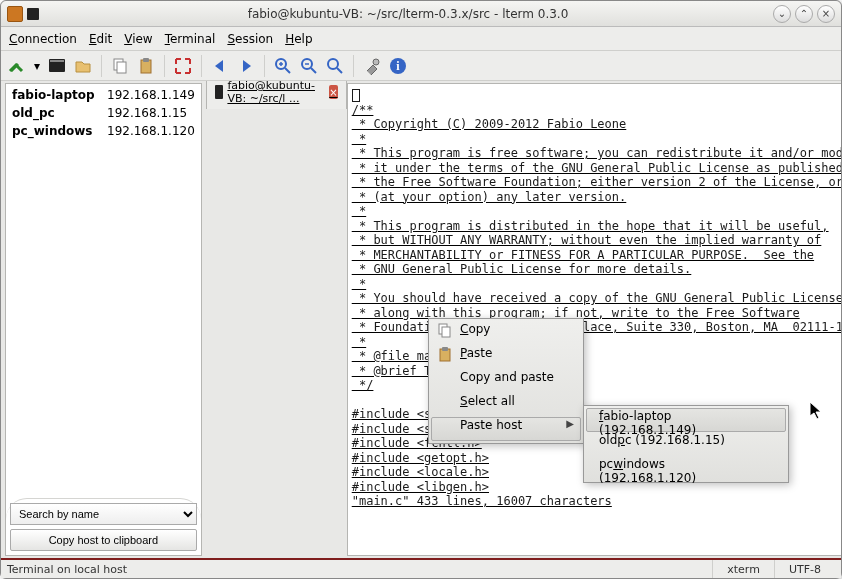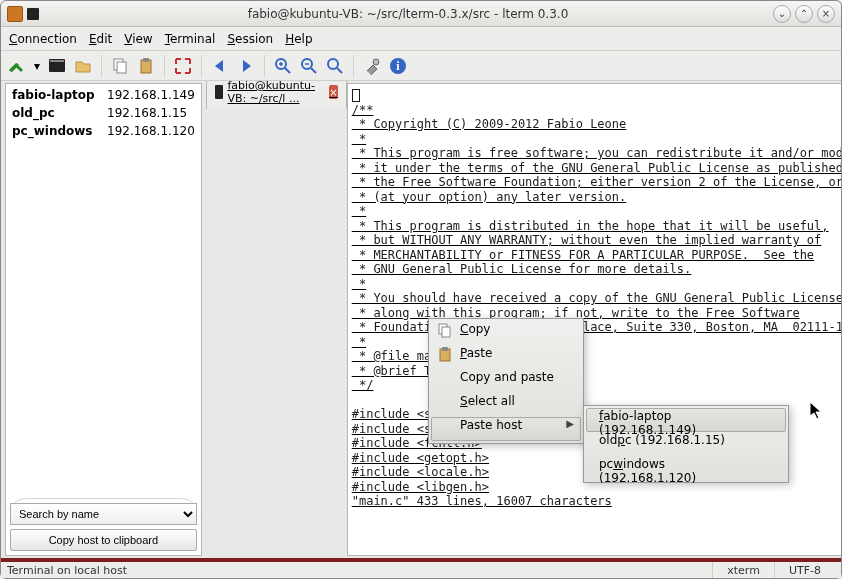--- a/index.html
+++ b/index.html
@@ -29,21 +29,21 @@
 .tabbar { height: 26px; display: flex; align-items: flex-end; }
 .tab { display: flex; align-items: center; gap: 4px; background: #ededeb; border: 1px solid #b5b5b2; border-bottom: none; padding: 4px 8px; border-radius: 4px 4px 0 0; font-size: 11px; }
 .tab .ticon { width: 14px; height: 14px; background: #222; border-radius: 1px; }
 .tab .closex { width: 14px; height: 14px; background: #cc5544; color: #fff; border-radius: 2px; display: flex; align-items: center; justify-content: center; font-size: 10px; cursor: pointer; }
 .terminal-wrap { flex: 1; display: flex; border: 1px solid #b5b5b2; background: #fff; }
 .terminal { flex: 1; background: #fff; color: #1a1a1a; font-family: "DejaVu Sans Mono", "Liberation Mono", monospace; font-size: 12px; line-height: 14.5px; padding: 4px; white-space: pre; overflow: hidden; }
 .cursor { display:inline-block; width:8px; height:13px; border:1px solid #1a1a1a; vertical-align: middle; }
 .scrollbar { width: 16px; background: #ededeb; border-left: 1px solid #cfcfcc; display:flex; flex-direction:column; }
 .scrollbar .track { flex:1; position: relative; background:#e0e0dd; }
 .scrollbar .thumb { position:absolute; top:0; left:1px; right:1px; height: 55%; background: linear-gradient(#f5f5f3,#d5d5d2); border:1px solid #aaa; border-radius:2px; cursor:pointer; }
-.statusbar { height: 20px; background: #ededeb; border-top: 4px solid #7f1d1d; display: flex; align-items: center; padding: 0 6px; font-size: 11px; color: #333; }
+.statusbar { height: 20px; background: #ededeb; border-top: 2px solid #7f1d1d; display: flex; align-items: center; padding: 0 6px; font-size: 11px; color: #333; }
 .statusbar .cell { padding: 0 14px; border-left: 1px solid #cfcfcc; height: 100%; display: flex; align-items: center; }
 .statusbar .grow { flex: 1; }
 
 .ctxmenu { position: absolute; background: linear-gradient(#efefed,#e0e0dd); border: 1px solid #999; box-shadow: 2px 2px 8px rgba(0,0,0,0.25); padding: 2px; font-size: 12px; }
 .ctxmenu .item { display: flex; align-items: flex-start; height: 24px; padding: 0 24px 0 28px; cursor: pointer; border: 1px solid transparent; border-radius: 2px; position: relative; min-width: 150px; }
 .ctxmenu .item.hl { background: linear-gradient(#e5e5e2,#d7d7d4); border-color: #aaa; }
 .ctxmenu .item .micon { position: absolute; left: 4px; width: 18px; height: 18px; display:flex; align-items:center; justify-content:center; }
 .ctxmenu .item .arrow { position: absolute; right: 6px; font-size: 10px; color: #444; }
 .ctxmenu .u { text-decoration: underline; }
 .submenu { position: absolute; left: 100%; top: 86px; }

